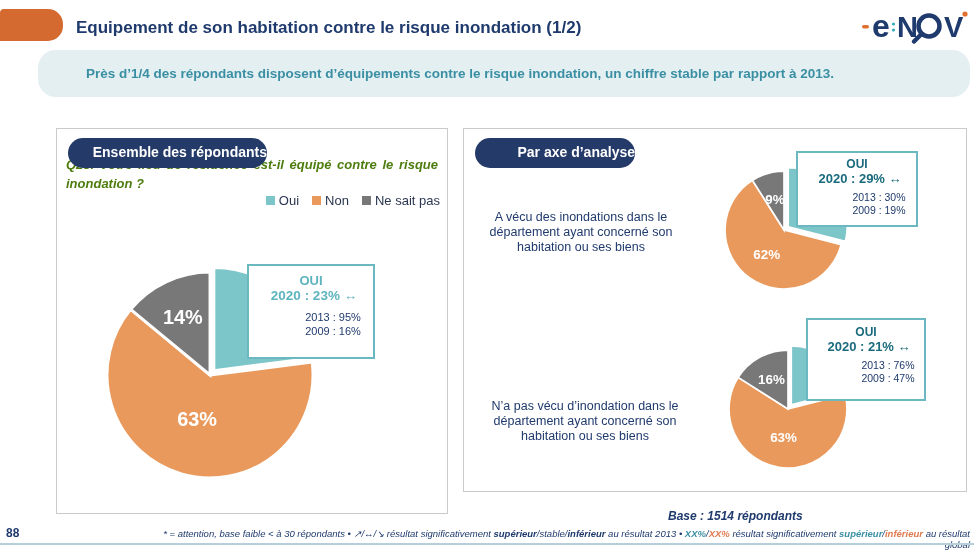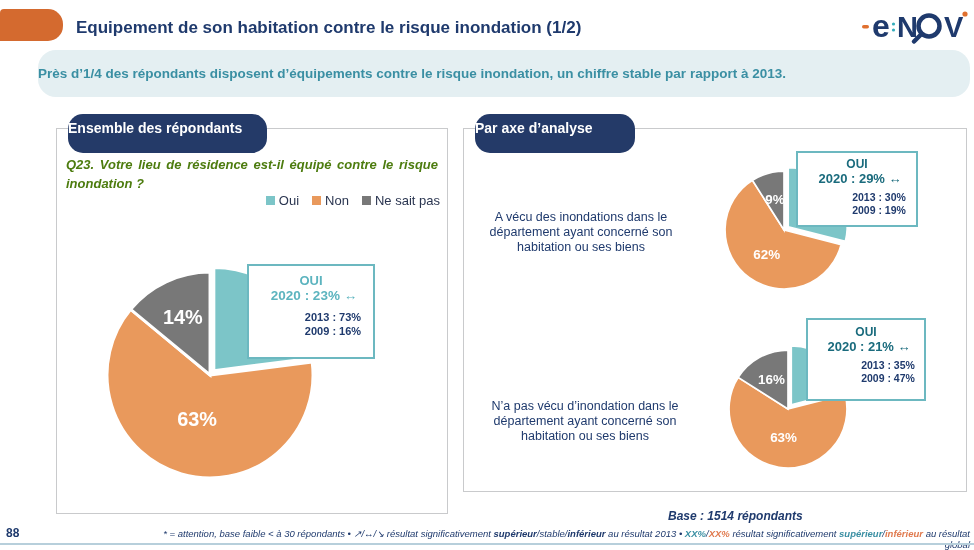--- a/index.html
+++ b/index.html
@@ -4,26 +4,26 @@
 <style>
   html,body{margin:0;padding:0;background:#ffffff;}
   .page{position:relative;width:974px;height:550px;overflow:hidden;background:#fff;
         font-family:"Liberation Sans",sans-serif;color:#1f3a6d;}
   .accent-bar{position:absolute;left:0;top:9px;width:63px;height:32px;background:#d46a2f;
         border-radius:4px 15px 15px 0;}
   .title{position:absolute;left:72px;top:14px;margin:4px;font-size:17px;font-weight:bold;color:#1f3a6d;}
   .logo{position:absolute;right:2px;top:4px;width:112px;height:44px;}
   .subtitle{position:absolute;left:38px;top:50px;width:932px;height:47px;background:#e4eff2;
         border-radius:18px;display:flex;align-items:center;}
-  .subtitle span{font-size:13.5px;font-weight:600;color:#3a8fa3;}
+  .subtitle span{padding-left:48px;font-size:13.5px;font-weight:600;color:#3a8fa3;}
   .panel{position:absolute;background:#fff;border:1px solid #c9cacc;}
   .panel-left{left:56px;top:128px;width:390px;height:384px;}
   .panel-right{left:463px;top:128px;width:502px;height:362px;}
   .pill{position:absolute;background:#243a68;color:#fff;font-size:14px;font-weight:bold;
-        text-align:left;line-height:29px;height:39px;border-radius:15px;z-index:4;}
+        text-align:right;line-height:29px;height:30px;border-radius:15px;z-index:4;margin-top:24px;}
   .pill-left{left:68px;top:114px;width:199px;}
   .pill-right{left:475px;top:114px;width:160px;}
   .question{position:absolute;left:66px;top:155px;width:372px;margin:0;font-size:13px;
         font-weight:bold;font-style:italic;text-align:justify;line-height:19px;color:#4d7c0f;}
   .legend{position:absolute;left:200px;top:193px;width:240px;display:flex;gap:13px;
         justify-content:flex-end;align-items:center;font-size:13px;color:#2a3550;}
   .legend-item{display:flex;align-items:center;gap:4px;}
   .sw{width:9px;height:9px;display:inline-block;}
   .pie{position:absolute;}
   .pie svg{width:100%;height:100%;display:block;}
@@ -34,21 +34,21 @@
   .oui-box{position:absolute;background:#fff;border:2px solid #6cb8c0;z-index:5;text-align:center;}
   .box-ensemble{left:247px;top:264px;width:124px;height:84px;padding-top:7px;}
   .box-vecu{left:796px;top:151px;width:118px;height:68px;padding-top:4px;}
   .box-pasvecu{left:806px;top:318px;width:116px;height:74px;padding-top:5px;}
   .box-title{font-weight:bold;font-size:13px;line-height:15px;}
   .box-current{font-weight:bold;font-size:13.5px;line-height:16px;padding-left:6px;}
   .box-sm .box-title{font-size:12px;line-height:14px;}
   .box-sm .box-current{font-size:13px;line-height:15px;}
   .teal-light{color:#5cb4bf;}
   .teal-dark{color:#1a6b7d;}
-  .box-prev{font-size:11px;font-weight:bold;color:#1f3a6d;line-height:14px;padding-left:44px;}
+  .box-prev{font-size:11px;font-weight:normal;color:#1f3a6d;line-height:14px;padding-left:44px;}
   .box-prev.first{margin-top:6px;}
   .box-sm .box-prev{font-size:10.5px;line-height:13px;}
   .box-sm .box-prev.first{margin-top:5px;}
   .axis-label{position:absolute;font-size:12.5px;line-height:15px;text-align:center;color:#1f3a6d;}
   .axis-label-1{left:488px;top:210px;width:186px;}
   .axis-label-2{left:485px;top:399px;width:200px;}
   .base-note{position:absolute;left:668px;top:509px;width:268px;text-align:left;
         font-size:12px;font-weight:bold;font-style:italic;color:#1f3a6d;}
   .footnote{position:absolute;left:140px;top:528px;width:830px;text-align:right;
         font-size:9.5px;font-style:italic;color:#1f3a6d;}
@@ -103,21 +103,21 @@
         <path d="M 103.31 96.25 L 103.31 8.25 A 88 88 0 0 1 190.61 85.22 Z" fill="#7cc5c8" stroke="#ffffff" stroke-width="2.5"></path>
         <path d="M 100.00 100.00 L 187.31 88.97 A 88 88 0 1 1 32.19 43.91 Z" fill="#e9995c" stroke="#ffffff" stroke-width="2.5"></path>
         <text x="88.95" y="143.98" class="pie-label" font-size="17">63%</text>
         <path d="M 100.00 100.00 L 32.19 43.91 A 88 88 0 0 1 100.00 12.00 Z" fill="#787878" stroke="#ffffff" stroke-width="2.5"></path>
         <text x="76.77" y="56.58" class="pie-label" font-size="17">14%</text>
       </svg>
     </div>
   <div class="oui-box box-ensemble">
     <div class="box-title teal-light">OUI</div>
     <div class="box-current teal-light">2020 : 23% ↔</div>
-    <div class="box-prev first">2013 : 73%</div>
+    <div class="box-prev first">2013 : 95%</div>
     <div class="box-prev">2009 : 16%</div>
   </div>
 
   <section class="panel panel-right"></section>
   <div class="pill pill-right">Par axe d’analyse</div>
 
   <div class="axis-label axis-label-1">A vécu des inondations dans le département ayant concerné son habitation ou ses biens</div>
   <div class="pie pie-sm1">
       <svg viewBox="0 0 200 200">
         <path d="M 106.32 95.10 L 106.32 7.10 A 88 88 0 0 1 191.56 116.98 Z" fill="#7cc5c8" stroke="#ffffff" stroke-width="2.5"></path>
@@ -140,21 +140,21 @@
         <path d="M 104.90 93.68 L 104.90 5.68 A 88 88 0 0 1 190.14 71.79 Z" fill="#7cc5c8" stroke="#ffffff" stroke-width="2.5"></path>
         <path d="M 100.00 100.00 L 185.24 78.12 A 88 88 0 1 1 25.70 52.85 Z" fill="#e9995c" stroke="#ffffff" stroke-width="2.5"></path>
         <text x="93.39" y="148.72" class="pie-label" font-size="20">63%</text>
         <path d="M 100.00 100.00 L 25.70 52.85 A 88 88 0 0 1 100.00 12.00 Z" fill="#787878" stroke="#ffffff" stroke-width="2.5"></path>
         <text x="75.41" y="62.27" class="pie-label" font-size="20">16%</text>
       </svg>
     </div>
   <div class="oui-box box-pasvecu box-sm">
     <div class="box-title teal-dark">OUI</div>
     <div class="box-current teal-dark">2020 : 21% ↔</div>
-    <div class="box-prev first">2013 : 35%</div>
+    <div class="box-prev first">2013 : 76%</div>
     <div class="box-prev">2009 : 47%</div>
   </div>
 
   <div class="base-note">Base : 1514 répondants</div>
   <div class="footnote"><span>* = attention, base faible &lt; à 30 répondants • ↗/↔/↘  résultat significativement </span><span class="b">supérieur</span><span>/</span><span>stable</span><span>/</span><span class="b">inférieur</span><span> au résultat 2013 • </span><span class="teal">XX%</span><span>/</span><span class="orange">XX%</span><span> résultat significativement </span><span class="teal">supérieur</span><span>/</span><span class="orange">inférieur</span><span> au résultat global</span></div>
   <div class="page-num">88</div>
   <div class="bottom-rule"></div>
 
 </div>
 

